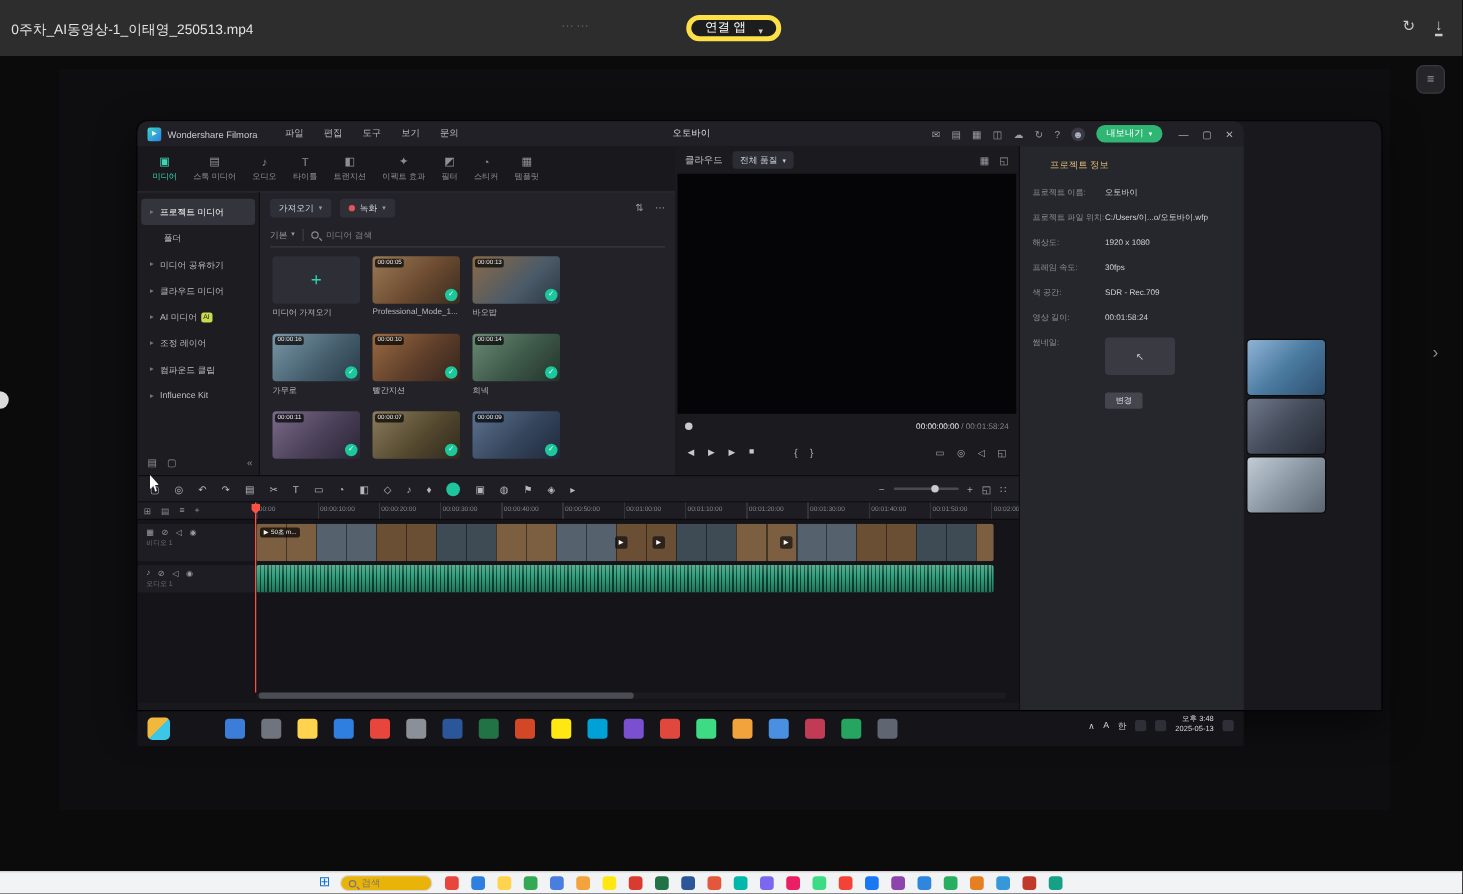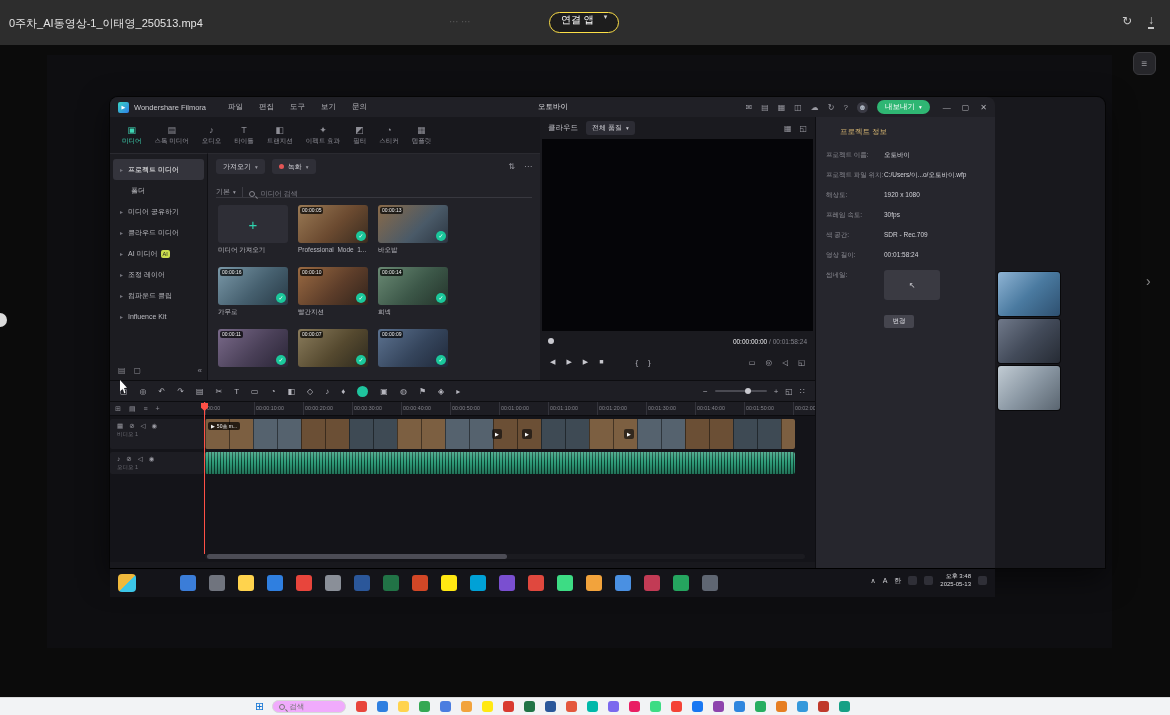--- a/index.html
+++ b/index.html
@@ -5,21 +5,21 @@
 *{box-sizing:border-box;margin:0;padding:0}
 html,body{width:1170px;height:715px;overflow:hidden;background:#000;
   font-family:"Liberation Sans","DejaVu Sans",sans-serif}
 #app{position:relative;width:1170px;height:715px}
 
 
 #topbar{position:absolute;left:0;top:0;width:1170px;height:45px;background:#2d2d2d}
 .fname{position:absolute;left:9px;top:16px;font-size:11px;color:#e3e3e3;white-space:nowrap}
 .handle-dots{position:absolute;left:449px;top:16px;font-size:10px;color:#575757;letter-spacing:2px}
 .connect{position:absolute;left:549px;top:12px;height:21px;border-radius:11px;background:#1d1d1d;
-  border:1px solid #fde047;color:#fff;font-size:10px;display:flex;align-items:flex-start;gap:10px;padding:0 11px;cursor:pointer}
+  border:4px solid #fde047;color:#fff;font-size:10px;display:flex;align-items:flex-end;gap:10px;padding:0 11px;cursor:pointer}
 .connect .caret{font-size:7px;color:#cfcfcf}
 .tb-right{position:absolute;right:16px;top:13px;display:flex;gap:16px;color:#c9c9c9;align-items:center}
 .tb-ic{font-size:12px;line-height:16px}
 .tb-ic.dl{border-bottom:2px solid #c9c9c9;line-height:12px;height:15px}
 
 
 #stage{position:absolute;left:0;top:45px;width:1170px;height:653px;background:#0b0b0b}
 #screen{position:absolute;left:47px;top:10px;width:1065px;height:593px;background:#0e0e11}
 
 
@@ -66,21 +66,21 @@
 
 
 .f-media{position:absolute;left:97px;top:56px;width:333px;height:227px;background:#222228;
   border-top:1px solid #2a2a30;border-left:1px solid #101014;overflow:hidden}
 .m-head{height:25px;display:flex;align-items:center;padding:0 8px;gap:7px}
 .m-btn{height:15px;background:#2f2f37;border-radius:3px;color:#d2d2d8;font-size:7px;display:flex;
   align-items:center;gap:4px;padding:0 7px;border:none;cursor:pointer}
 .m-btn .caret{font-size:5.5px;color:#9a9aa2}
 .rec-dot{width:5px;height:5px;border-radius:50%;background:#e25555}
 .m-head-right{margin-left:auto;display:flex;gap:9px;color:#9a9aa2;font-size:8px}
-.m-search{height:19px;margin:0 8px;border-bottom:1px solid #38383f;display:flex;align-items:flex-end;gap:6px;font-size:7px;color:#9a9aa2}
+.m-search{height:19px;margin:0 8px;border-bottom:1px solid #38383f;display:flex;align-items:center;gap:6px;font-size:7px;color:#9a9aa2}
 .m-cat{display:flex;gap:3px;align-items:center;cursor:pointer}
 .m-cat .caret{font-size:5.5px}
 .m-div{width:1px;height:10px;background:#3c3c44}
 .mag{width:6px;height:6px;border:1px solid #85858d;border-radius:50%;position:relative;flex:none}
 .mag::after{content:"";position:absolute;left:5px;top:5px;width:3px;height:1px;background:#85858d;transform:rotate(45deg)}
 .m-search input{background:none;border:none;outline:none;color:#9a9aa2;font-size:7px;width:130px}
 .m-search input::placeholder{color:#80808a}
 .m-grid{padding:7px 10px;display:grid;grid-template-columns:repeat(3,80px);grid-auto-rows:62px}
 .tile{width:70px;height:38px;border-radius:3px;position:relative;overflow:hidden;background:#333}
 .plus-tile{display:flex;align-items:center;justify-content:center;background:#2e2e36;color:#2fd3ae;font-size:15px;cursor:pointer}
@@ -193,21 +193,21 @@
   border:1px solid #3a3a3e;color:#9a9aa0;font-size:10px;cursor:pointer}
 #next-chevron{position:absolute;left:1146px;top:228px;color:#8a8a8a;font-size:14px;cursor:pointer}
 #left-nub{position:absolute;left:-7px;top:268px;width:14px;height:14px;border-radius:50%;background:#dcdcdc;cursor:pointer}
 .cursor{position:absolute;left:73px;top:325px;width:10px;height:14px;background:#fff;z-index:9;
   clip-path:polygon(0 0,70% 55%,40% 58%,55% 90%,42% 96%,28% 62%,0 80%);filter:drop-shadow(0 0 1px #000)}
 
 
 #htb{position:absolute;left:0;top:697px;width:1170px;height:18px;background:#f2f3f5;border-top:1px solid #dadada}
 .htb-inner{position:absolute;left:255px;top:2px;display:flex;align-items:center;gap:8px}
 .start-ic{color:#1173d4;font-size:11px;line-height:13px;cursor:pointer}
-.htb-search{width:74px;height:13px;background:#f0abfc;border:1px solid #d8d8d8;border-radius:7px;display:flex;
+.htb-search{width:74px;height:13px;background:#eab308;border:1px solid #d8d8d8;border-radius:7px;display:flex;
   align-items:center;gap:4px;padding:0 6px}
 .htb-search .mag{border-color:#777}
 .htb-search .mag::after{background:#777}
 .htb-search input{border:none;outline:none;background:none;width:42px;font-size:7.5px;color:#444}
 .htb-icons{display:flex;gap:10px;align-items:center;margin-left:2px}
 .htb-ic{width:11px;height:11px;border-radius:3px;cursor:pointer}
 </style>
 </head>
 <body>
 

